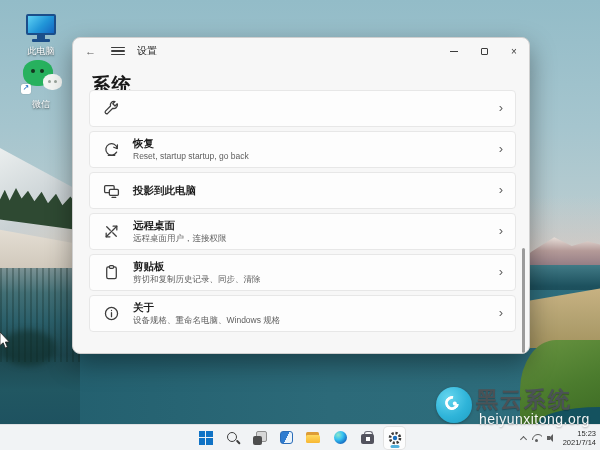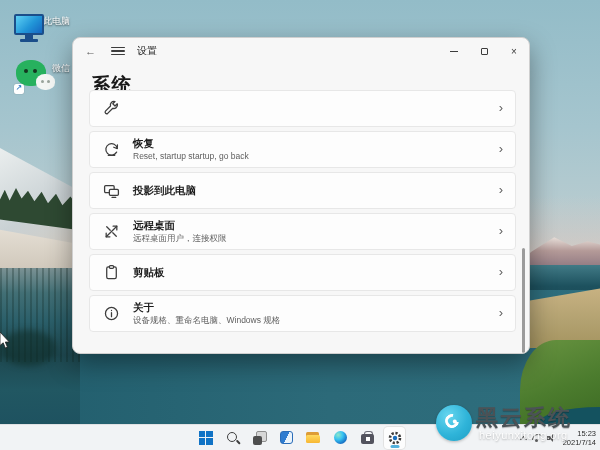--- a/index.html
+++ b/index.html
@@ -18,21 +18,21 @@
   .wp-right-green { right:0; top:340px; width:80px; height:84px; background:linear-gradient(160deg,#699441 0%,#4c7c2e 55%,#3c6a23 100%); border-top-left-radius:45% 60%; }
   .wp-right-pond { right:0; top:407px; width:62px; height:17px; background:#14525f; border-top-left-radius:100% 100%; }
   .wp-left-bank { left:0; top:148px; width:80px; height:96px; background:linear-gradient(150deg,#eaeeee 0%,#c9d1d4 60%,#d2ccc2 100%); clip-path:polygon(0 0,100% 45%,100% 100%,0 100%); }
   .wp-left-trees { left:0; top:186px; width:80px; height:48px; background:#2e4932; clip-path:polygon(0 28%,6% 8%,12% 30%,20% 4%,27% 26%,35% 10%,43% 32%,52% 12%,60% 36%,70% 16%,78% 40%,88% 22%,100% 48%,100% 92%,0 70%); }
   .wp-left-sand { left:0; top:224px; width:80px; height:48px; background:linear-gradient(180deg,#e6e0d6 0%,#cfc7ba 100%); clip-path:polygon(0 12%,100% 42%,100% 100%,0 100%); }
   .wp-left-water { left:0; top:268px; width:80px; height:156px; background:linear-gradient(180deg,#7b9294 0%,#426f75 16%,#2b5f6a 34%,#1e4850 56%,#215762 78%,#1e5260 100%); }
   .wp-left-water::after { content:""; position:absolute; inset:0 0 40% 0; background:repeating-linear-gradient(90deg,rgba(14,38,33,.28) 0 2px,rgba(0,0,0,0) 2px 6px); }
   .wp-left-reflect { left:0; top:330px; width:56px; height:36px; background:rgba(11,39,33,.5); border-radius:50%; filter:blur(3px); }
 
   
-  .desk-icon { position:absolute; width:58px; display:flex; flex-direction:row; cursor:default; }
+  .desk-icon { position:absolute; width:58px; display:flex; flex-direction:column; align-items:center; cursor:default; }
   .desk-icon .lbl { margin-top:2px; font-size:9px; color:#fff; text-shadow:0 1px 2px rgba(0,0,0,.7); white-space:nowrap; }
   .di-thispc { left:12px; top:13px; }
   .pc-art { position:relative; width:34px; height:30px; }
   .pc-screen { position:absolute; left:2px; top:1px; width:30px; height:21px; border:2px solid #1b4e8a; border-radius:2px; background:linear-gradient(135deg,#5ed0f4 0%,#2196d8 55%,#1565c0 100%); }
   .pc-stand { position:absolute; left:13px; top:22px; width:8px; height:4px; background:#1b4e8a; }
   .pc-base { position:absolute; left:8px; top:26px; width:18px; height:3px; background:#1b4e8a; border-radius:1px; }
   .di-wechat { left:12px; top:60px; }
   .wc-art { position:relative; width:44px; height:36px; }
   .wc-big { position:absolute; left:4px; top:0; width:30px; height:26px; background:#27b15e; border-radius:46%; }
   .wc-big::before { content:""; position:absolute; left:8px; top:9px; width:4px; height:4px; border-radius:50%; background:#14361f; }
@@ -98,26 +98,26 @@
   .ic-chevup::before { content:""; position:absolute; left:1px; top:2px; width:4px; height:4px; border-left:1.4px solid #444; border-top:1.4px solid #444; transform:rotate(45deg); }
   .ic-net { position:relative; width:10px; height:8px; overflow:hidden; }
   .ic-net::before { content:""; position:absolute; left:0; top:0; width:10px; height:10px; border:1.5px solid #444; border-radius:50%; clip-path:polygon(0 0,100% 0,100% 50%,0 50%); }
   .ic-net::after { content:""; position:absolute; left:3.5px; top:5px; width:3px; height:3px; background:#444; border-radius:50%; }
   .ic-vol { position:relative; width:9px; height:9px; }
   .ic-vol::before { content:""; position:absolute; left:0; top:2.5px; width:3px; height:4px; background:#444; }
   .ic-vol::after { content:""; position:absolute; left:2px; top:0; width:0; height:0; border:4.5px solid transparent; border-right-color:#444; border-left:none; }
   .clock { text-align:right; font-size:7.5px; line-height:9.5px; color:#2b2b2b; padding-left:2px; }
 
   
-  .watermark { position:absolute; left:436px; top:402px; width:164px; height:46px; z-index:50; }
+  .watermark { position:absolute; left:436px; top:384px; width:164px; height:46px; z-index:50; }
   .wm-logo { position:absolute; left:0; top:3px; width:36px; height:36px; border-radius:50%; background:radial-gradient(circle at 34% 30%,#66d6ef 0%,#2fb4d9 55%,#1e9ec4 100%); box-shadow:0 1px 3px rgba(0,0,0,.25); }
   .wm-swirl { position:absolute; left:9px; top:9px; width:14px; height:14px; border:3.4px solid #fff; border-radius:50%; border-right-color:transparent; transform:rotate(-35deg); }
   .wm-swirl::after { content:""; position:absolute; left:3.5px; top:3.5px; width:4px; height:4px; background:#fff; border-radius:50%; }
   .wm-title { position:absolute; left:40px; top:1px; font-size:22px; font-weight:800; color:#4b5256; letter-spacing:2px; text-shadow:0 1px 1px rgba(0,0,0,.25); white-space:nowrap; }
-  .wm-url { position:absolute; left:43px; top:27px; font-size:11px; color:rgba(255,255,255,.95); text-shadow:0 1px 2px rgba(0,0,0,.3); letter-spacing:.5px; }
+  .wm-url { position:absolute; left:43px; top:27px; font-size:14px; color:rgba(255,255,255,.95); text-shadow:0 1px 2px rgba(0,0,0,.3); letter-spacing:.5px; }
 </style>
 </head>
 <body>
 
 <div class="screen">
 
   <div class="wp wp-sky"></div>
   <div class="wp wp-haze"></div>
   <div class="wp wp-right-mtn"></div>
   <div class="wp wp-waterband"></div>
@@ -227,20 +227,21 @@
         <span class="card-chev">›</span>
       </div>
 
       <div class="card">
         <svg class="card-icon" viewBox="0 0 16 16" fill="none" stroke="currentColor" stroke-width="1.2" stroke-linecap="round" stroke-linejoin="round">
           <rect x="3.5" y="2.8" width="9" height="11" rx="1.5"></rect>
           <rect x="6" y="1.5" width="4" height="2.6" rx="1" fill="#fdfdfd"></rect>
         </svg>
         <div class="card-txt">
           <div class="card-title">剪贴板</div>
+          <div class="card-sub">剪切和复制历史记录、同步、清除</div>
         </div>
         <span class="card-chev">›</span>
       </div>
 
       <div class="card">
         <svg class="card-icon" viewBox="0 0 16 16" fill="none" stroke="currentColor" stroke-width="1.2" stroke-linecap="round" stroke-linejoin="round">
           <circle cx="8" cy="8" r="5.7"></circle>
           <path d="M8 7.3V11"></path>
           <path d="M8 5.1v.1"></path>
         </svg>

